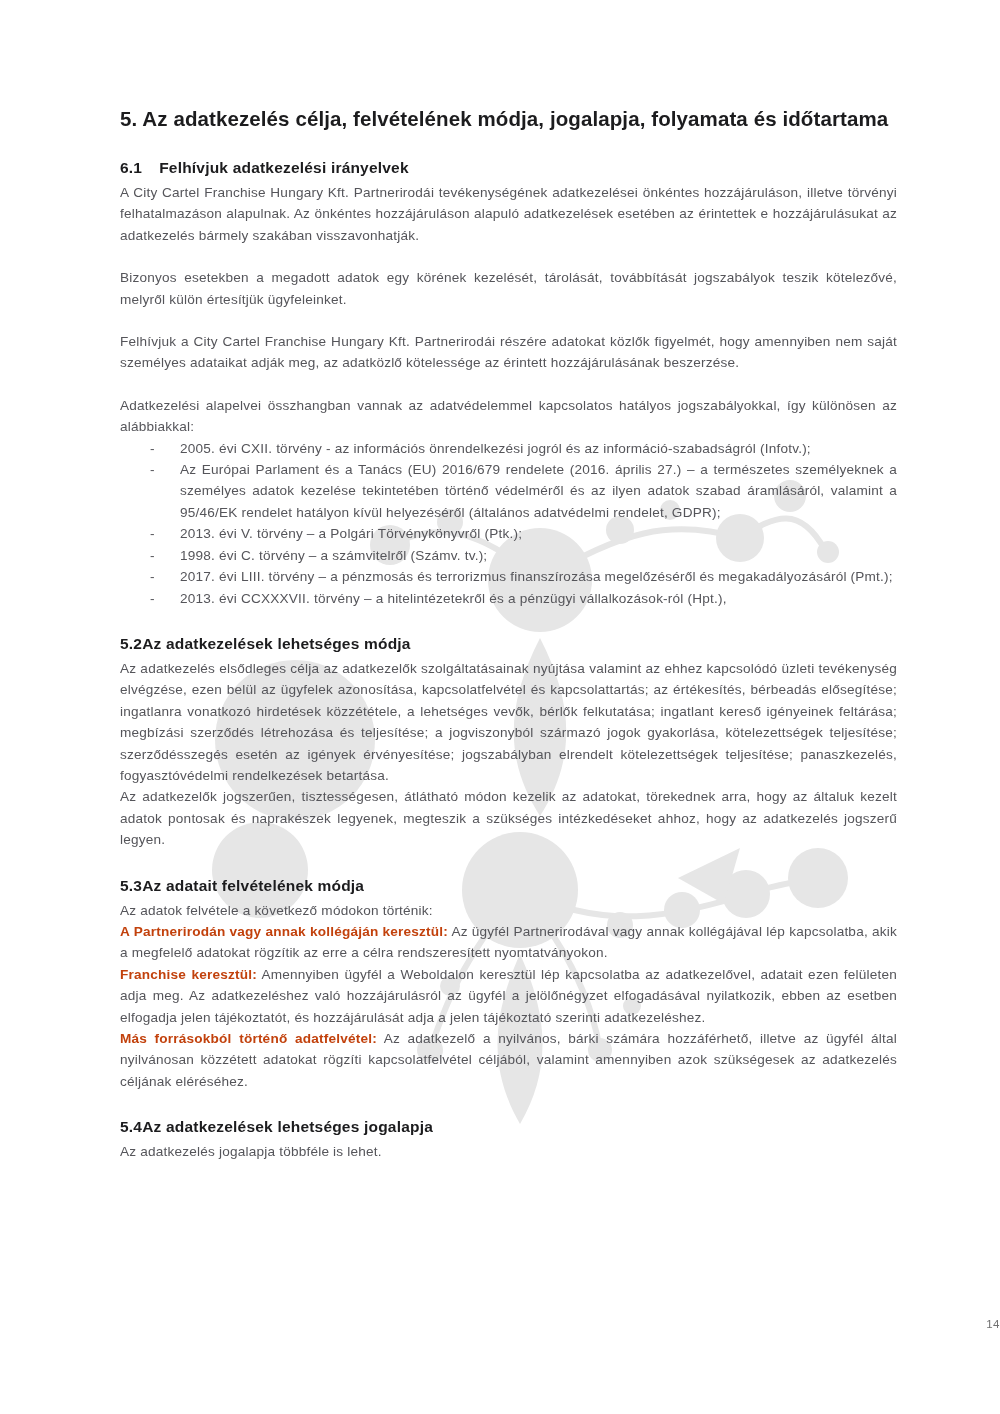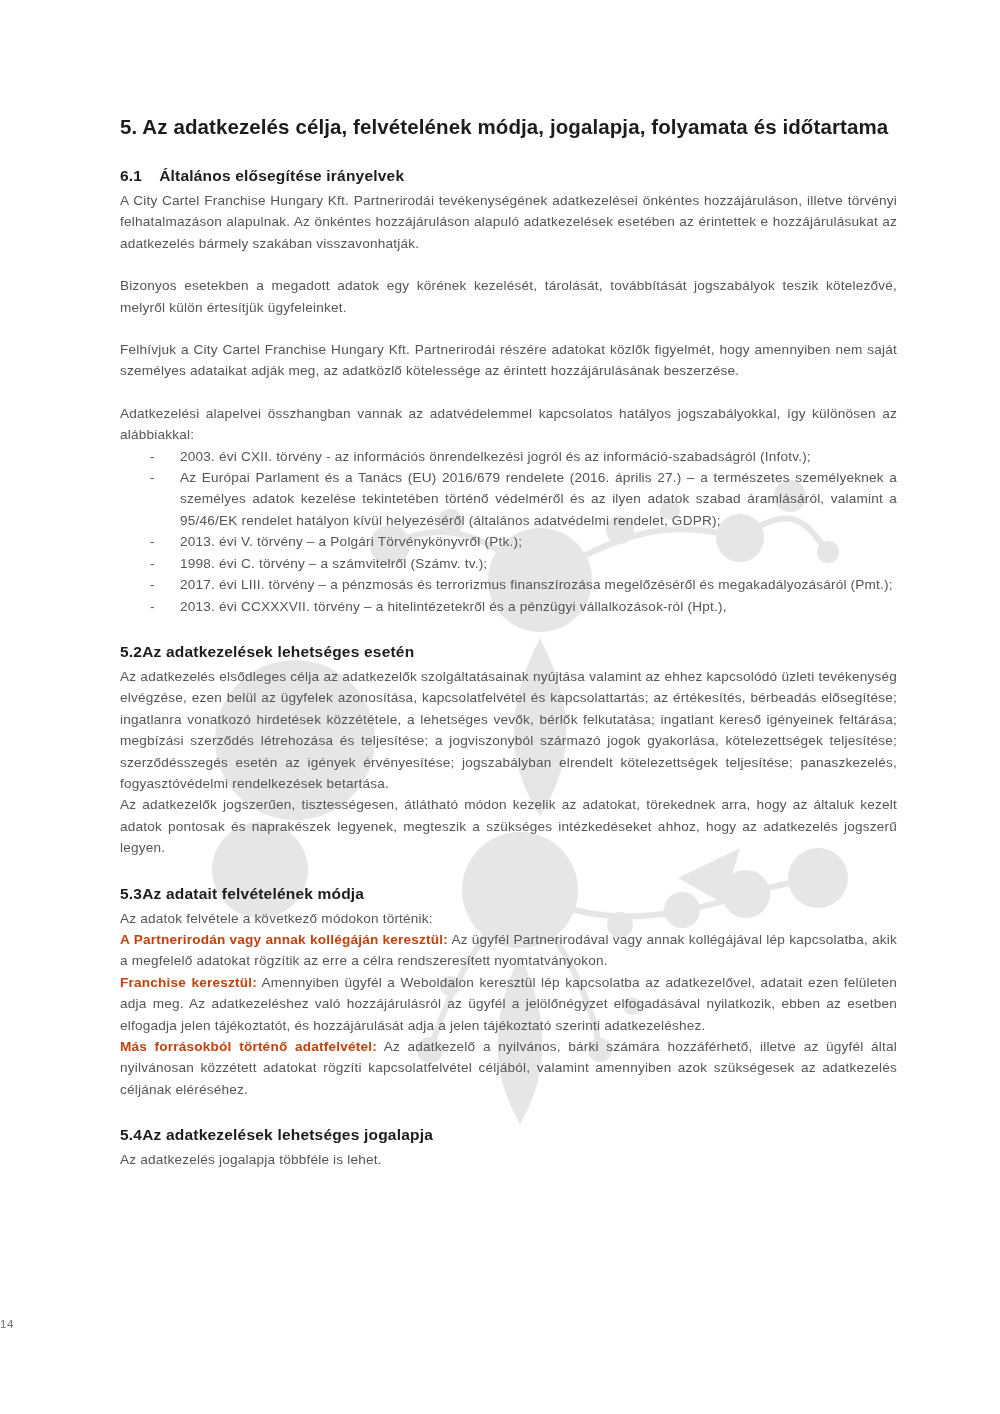--- a/index.html
+++ b/index.html
@@ -20,21 +20,21 @@
     left: 200px;
     top: 410px;
     width: 700px;
     height: 760px;
     z-index: 0;
     pointer-events: none;
   }
   .content {
     position: absolute;
     left: 120px;
-    top: 112px;
+    top: 104px;
     width: 777px;
     z-index: 1;
     color: #55555a;
     font-size: 13.6px;
     line-height: 21.4px;
     letter-spacing: 0.2px;
     text-align: justify;
   }
   h1.doc-title {
     margin: 0 0 24px 0;
@@ -86,21 +86,21 @@
   }
   .method-label {
     font-weight: bold;
     color: #c2410c;
   }
   .footer {
     position: absolute;
     left: 0;
     bottom: 84px;
     width: 100%;
-    text-align: left;
+    text-align: right;
     font-size: 11.5px;
     color: #707070;
     letter-spacing: 0.5px;
     z-index: 1;
   }
 </style>
 </head>
 <body>
 
 <div class="page">
@@ -139,39 +139,39 @@
       <circle cx="432" cy="596" r="9"></circle>
     </g>
   </svg>
 
   <div class="content">
 
     <h1 class="doc-title">5. Az adatkezelés célja, felvételének módja, jogalapja, folyamata és időtartama</h1>
 
     <section>
       <h2 class="sec-heading first">
-        <span class="sec-num wide">6.1</span><span>Általános elősegítése irányelvek</span>
+        <span class="sec-num wide">6.1</span><span>Felhívjuk adatkezelési irányelvek</span>
       </h2>
       <p class="para gap-after">A City Cartel Franchise Hungary Kft. Partnerirodái tevékenységének adatkezelései önkéntes hozzájáruláson, illetve törvényi felhatalmazáson alapulnak. Az önkéntes hozzájáruláson alapuló adatkezelések esetében az érintettek e hozzájárulásukat az adatkezelés bármely szakában visszavonhatják.</p>
       <p class="para gap-after">Bizonyos esetekben a megadott adatok egy körének kezelését, tárolását, továbbítását jogszabályok teszik kötelezővé, melyről külön értesítjük ügyfeleinket.</p>
       <p class="para gap-after">Felhívjuk a City Cartel Franchise Hungary Kft. Partnerirodái részére adatokat közlők figyelmét, hogy amennyiben nem saját személyes adataikat adják meg, az adatközlő kötelessége az érintett hozzájárulásának beszerzése.</p>
       <p class="para">Adatkezelési alapelvei összhangban vannak az adatvédelemmel kapcsolatos hatályos jogszabályokkal, így különösen az alábbiakkal:</p>
       <ul class="law-list">
-        <li>2003. évi CXII. törvény - az információs önrendelkezési jogról és az információ-szabadságról (Infotv.);</li>
+        <li>2005. évi CXII. törvény - az információs önrendelkezési jogról és az információ-szabadságról (Infotv.);</li>
         <li>Az Európai Parlament és a Tanács (EU) 2016/679 rendelete (2016. április 27.) – a természetes személyeknek a személyes adatok kezelése tekintetében történő védelméről és az ilyen adatok szabad áramlásáról, valamint a 95/46/EK rendelet hatályon kívül helyezéséről (általános adatvédelmi rendelet, GDPR);</li>
         <li>2013. évi V. törvény – a Polgári Törvénykönyvről (Ptk.);</li>
         <li>1998. évi C. törvény – a számvitelről (Számv. tv.);</li>
         <li>2017. évi LIII. törvény – a pénzmosás és terrorizmus finanszírozása megelőzéséről és megakadályozásáról (Pmt.);</li>
         <li>2013. évi CCXXXVII. törvény – a hitelintézetekről és a pénzügyi vállalkozások-ról (Hpt.),</li>
       </ul>
     </section>
 
     <section>
       <h2 class="sec-heading">
-        <span class="sec-num">5.2</span><span>Az adatkezelések lehetséges esetén</span>
+        <span class="sec-num">5.2</span><span>Az adatkezelések lehetséges módja</span>
       </h2>
       <p class="para">Az adatkezelés elsődleges célja az adatkezelők szolgáltatásainak nyújtása valamint az ehhez kapcsolódó üzleti tevékenység elvégzése, ezen belül az ügyfelek azonosítása, kapcsolatfelvétel és kapcsolattartás; az értékesítés, bérbeadás elősegítése; ingatlanra vonatkozó hirdetések közzététele, a lehetséges vevők, bérlők felkutatása; ingatlant kereső igényeinek feltárása; megbízási szerződés létrehozása és teljesítése; a jogviszonyból származó jogok gyakorlása, kötelezettségek teljesítése; szerződésszegés esetén az igények érvényesítése; jogszabályban elrendelt kötelezettségek teljesítése; panaszkezelés, fogyasztóvédelmi rendelkezések betartása.</p>
       <p class="para">Az adatkezelők jogszerűen, tisztességesen, átlátható módon kezelik az adatokat, törekednek arra, hogy az általuk kezelt adatok pontosak és naprakészek legyenek, megteszik a szükséges intézkedéseket ahhoz, hogy az adatkezelés jogszerű legyen.</p>
     </section>
 
     <section>
       <h2 class="sec-heading">
         <span class="sec-num">5.3</span><span>Az adatait felvételének módja</span>
       </h2>
       <p class="para">Az adatok felvétele a következő módokon történik:</p>

